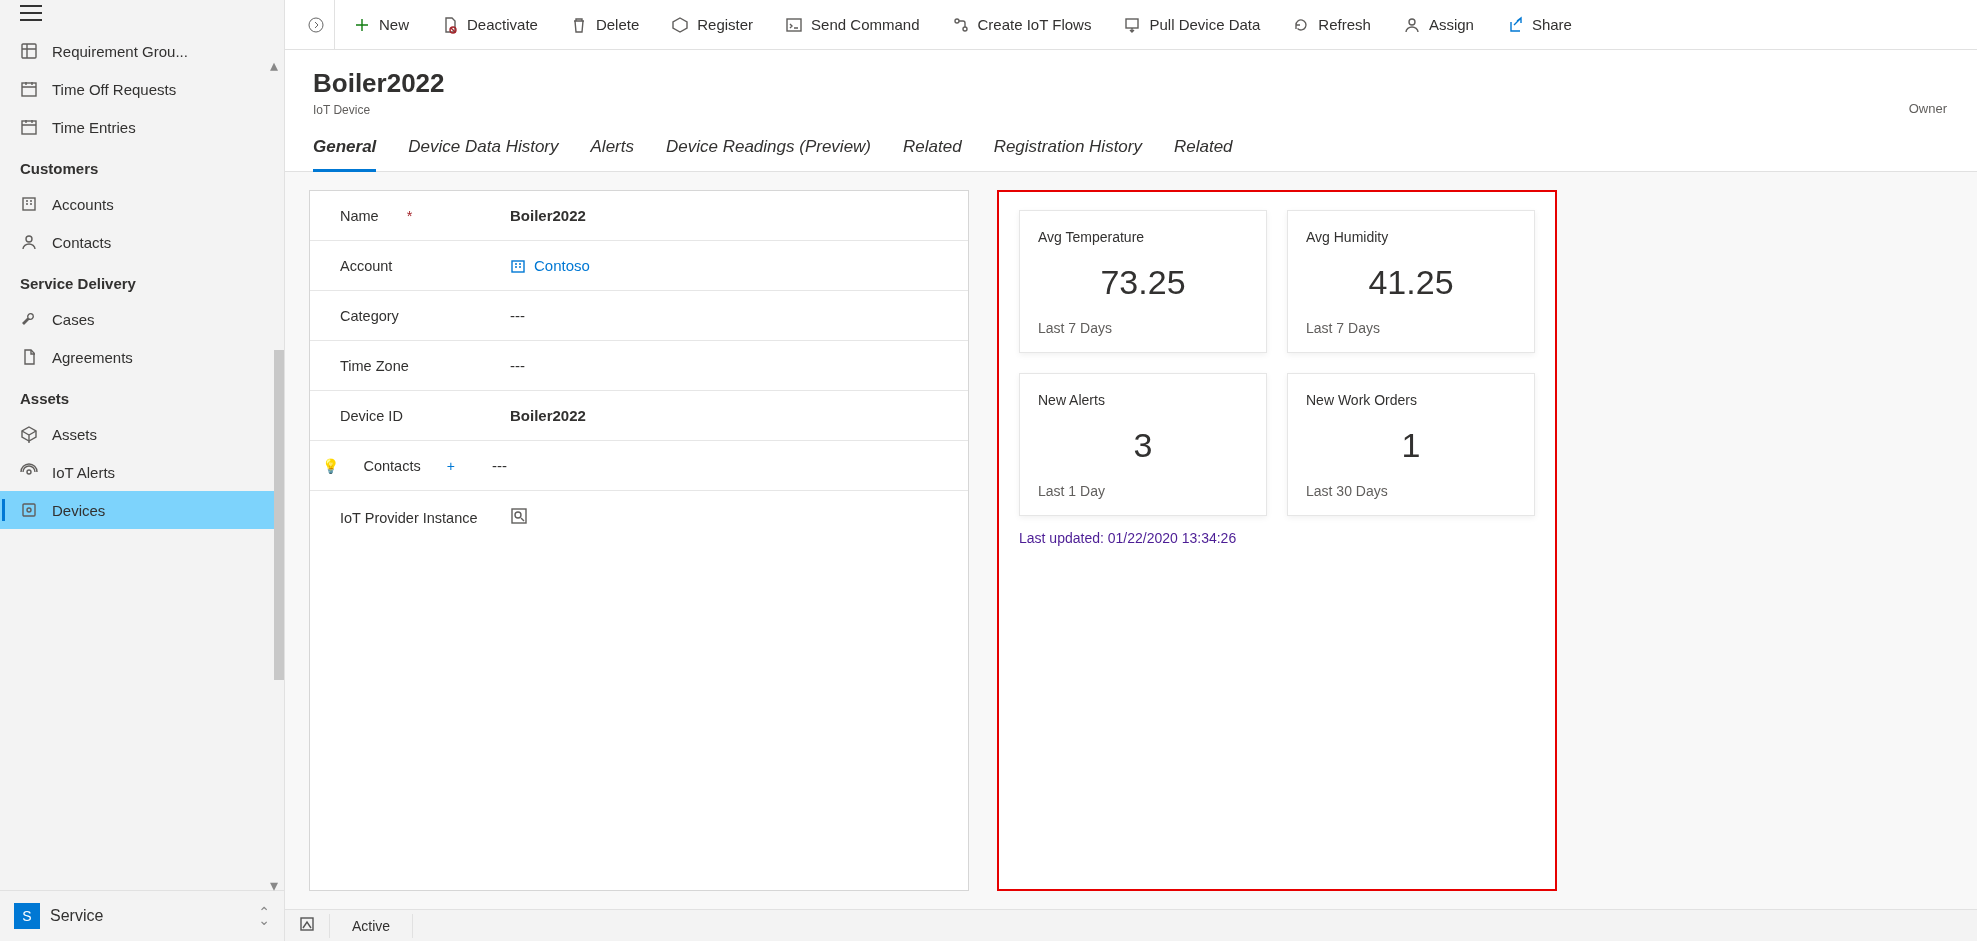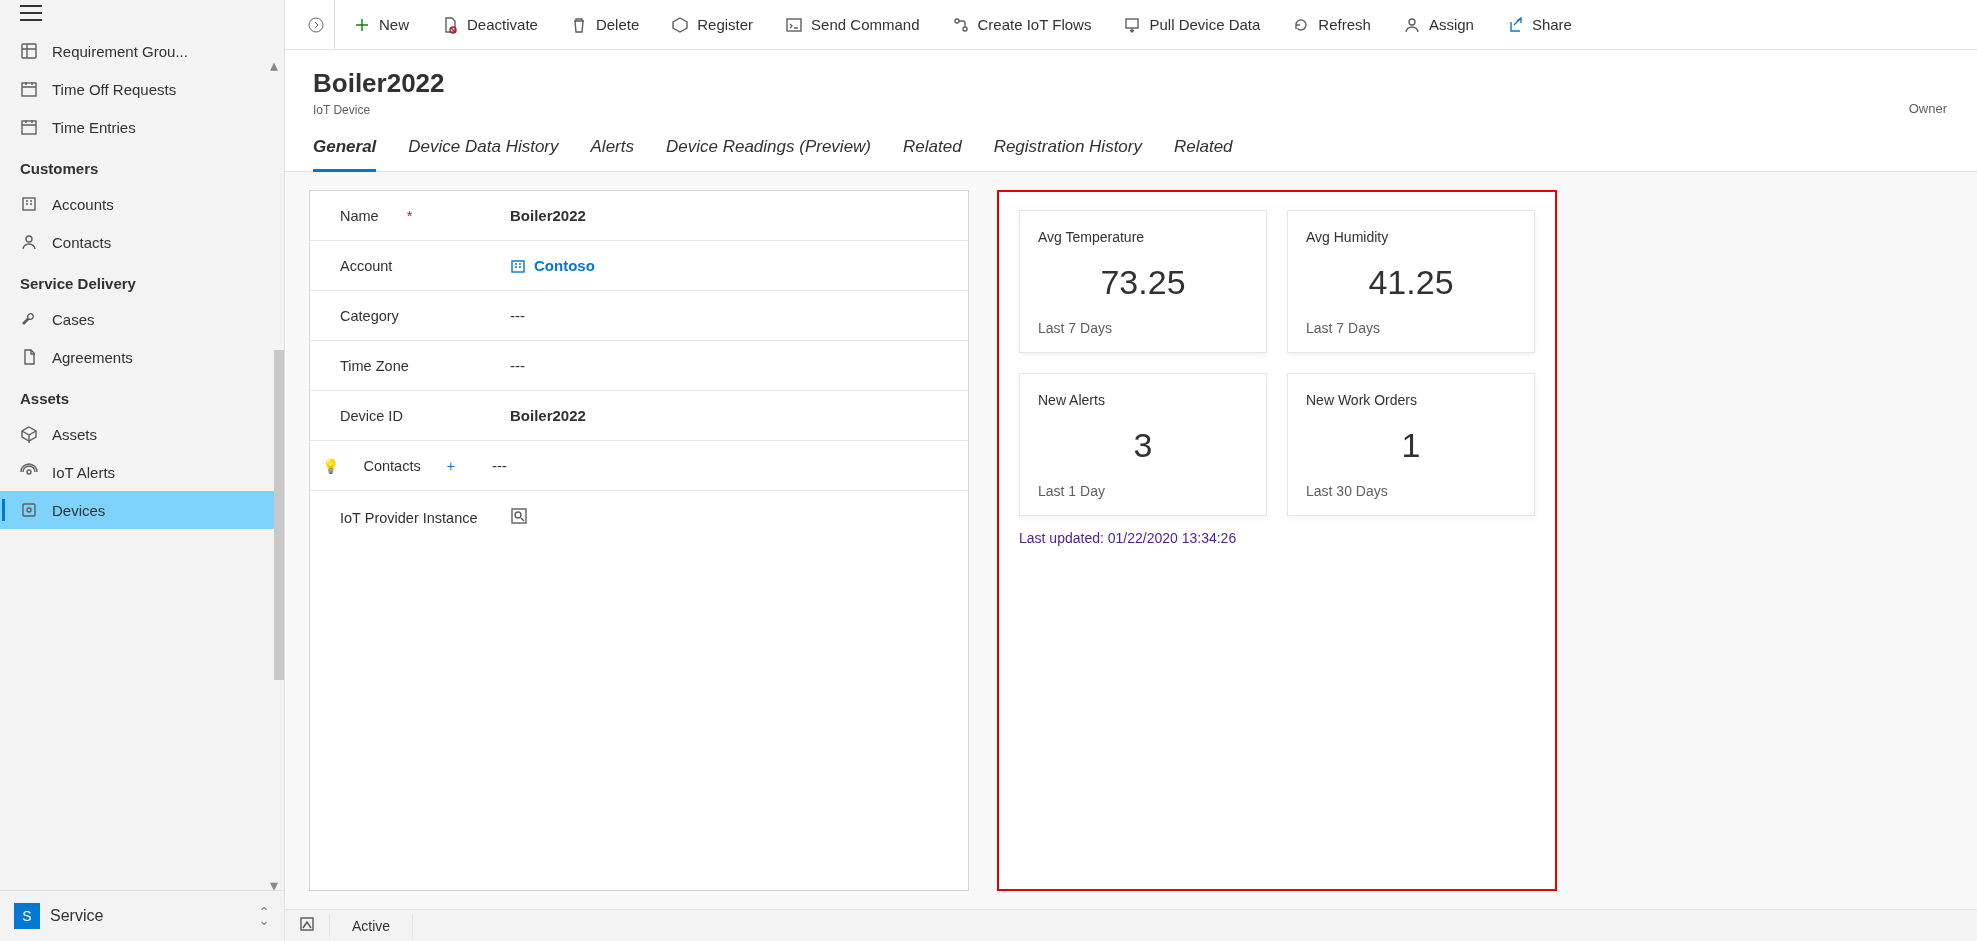--- a/index.html
+++ b/index.html
@@ -42,21 +42,21 @@
     .panel{ background:#fff; border:1px solid #d6d6d6; padding:0;}
     .panel.form{ flex:0 0 660px;}
     .field-row{ display:flex; align-items:center; border-bottom:1px solid #e6e6e6; padding:16px 22px 16px 30px;}
     .field-row:last-child{border-bottom:none; padding-bottom:34px;}
     .field-lbl{ width:170px; font-size:14.5px; color:#323130; display:flex; align-items:center; gap:24px;}
     .req{ color:#a4262c; margin-left:4px;}
     .plus-ind{ color:#0078d4; font-size:14px; margin-left:2px;}
     .bulb{ color:#0078d4; font-size:14px;}
     .field-val{ font-size:15px; flex:1;}
     .field-val strong{font-weight:600;}
-    .link-val{ color:#0078d4; font-weight:700; display:flex; align-items:center; gap:8px;}
+    .link-val{ color:#0078d4; font-weight:400; display:flex; align-items:center; gap:8px;}
     .panel.summary{ flex:0 0 560px; border:2px solid #e60000; padding:18px 20px 12px 20px;}
     .cards{ display:grid; grid-template-columns:1fr 1fr; gap:20px;}
     .card{ border:1px solid #e6e6e6; padding:18px 18px 16px 18px; box-shadow:0 2px 6px rgba(0,0,0,0.06);}
     .card-title{ font-size:14px; color:#323130;}
     .card-value{ font-size:34px; font-weight:400; text-align:center; margin:18px 0;}
     .card-sub{ font-size:14px; color:#605e5c;}
     .last-upd{ font-size:14px; color:#4c1d95; margin-top:14px;}
     .status-bar{ height:32px; background:#f3f3f3; display:flex; align-items:center; border-top:1px solid #e1e1e1;}
     .status-bar .ico{ padding:0 14px; color:#555;}
     .status-bar .st{ padding:4px 22px; border-left:1px solid #e1e1e1; border-right:1px solid #e1e1e1; font-size:14px;}

